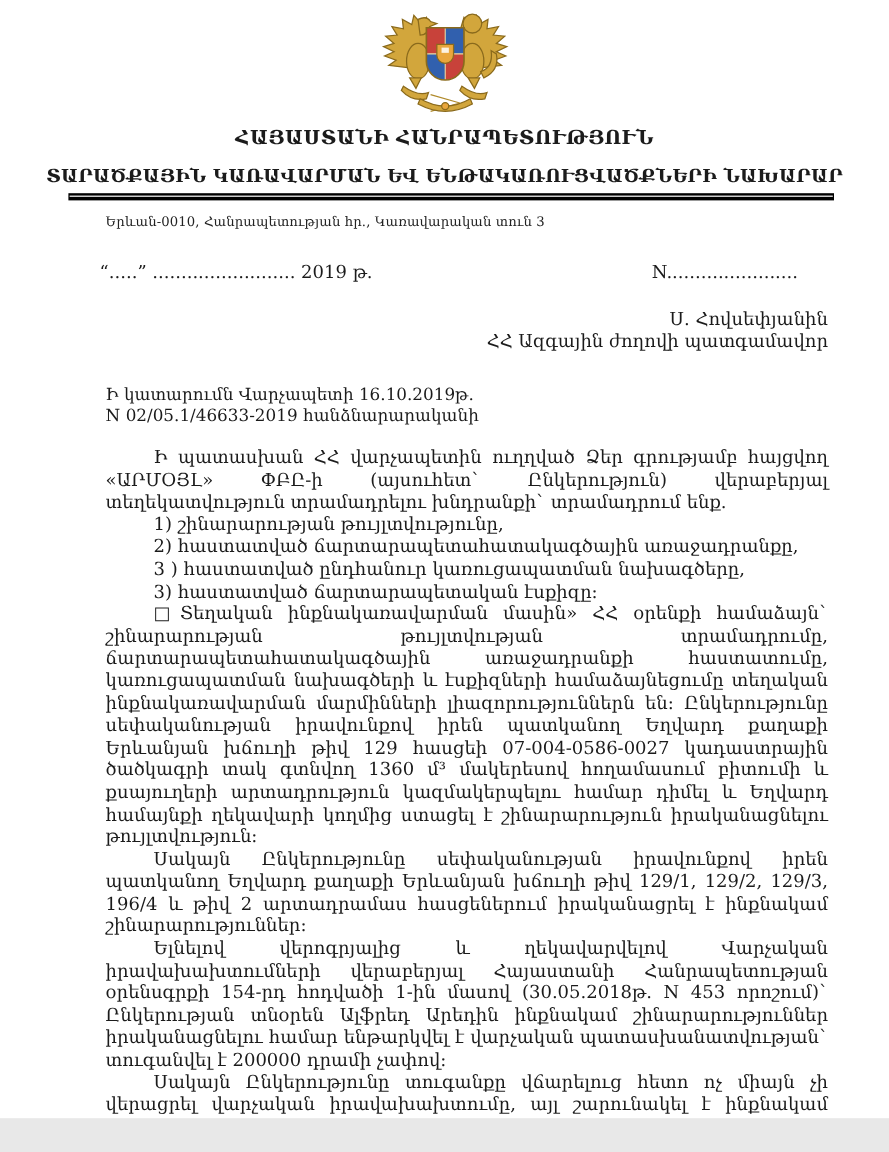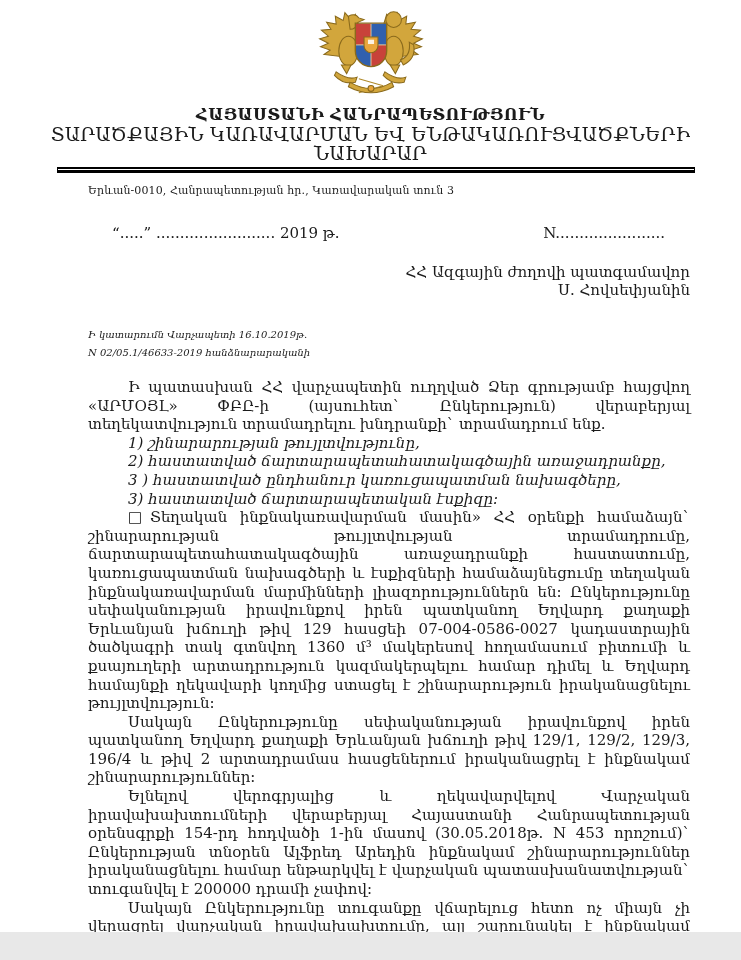--- a/index.html
+++ b/index.html
@@ -11,51 +11,51 @@
     font-family:"DejaVu Serif","DejaVu Sans",serif;
     color:#1b1b1b;
     overflow:hidden;
   }
   .coa-wrap { width:122px; margin:4px auto 0 auto; }
   .country {
     text-align:center; font-weight:bold; font-size:16px;
     letter-spacing:0.4px; margin-top:4px; line-height:18px;
   }
   .ministry {
-    text-align:center; font-weight:normal; font-size:19px;
-    letter-spacing:0.2px; margin-top:1px; line-height:19px;
+    text-align:center; font-weight:bold; font-size:15px;
+    letter-spacing:0.2px; margin-top:14px; line-height:19px;
   }
   .rule {
     margin:4px 46px 0 57px; height:6px; background:#000; position:relative;
   }
   .rule::after {
     content:""; position:absolute; left:1px; right:1px; top:2px; height:1px; background:#fff;
   }
   .address {
     margin:11px 0 0 88px; font-size:11px; font-weight:normal; color:#222;
     letter-spacing:0.1px;
   }
   .date-row {
     display:flex; justify-content:space-between;
-    margin:27px 76px 0 112px; font-size:15px;
+    margin:27px 76px 0 83px; font-size:15px;
   }
   .addressee {
     text-align:right; margin:22px 51px 0 0; font-size:15px; line-height:17.5px;
   }
   .reference {
-    margin:27px 0 0 88px; font-style:italic; font-size:10px; line-height:18px;
+    margin:27px 0 0 88px; font-size:14px; line-height:18px;
   }
   .salutation { margin:19px 0 0 188px; font-size:15.5px; }
   .body {
     margin:16px 51px 0 88px;
     font-size:15px; line-height:18.6px;
     text-align:justify;
   }
   .body p { margin:0; text-indent:40px; }
-  .list-item { text-align:left; text-indent:0; padding-left:40px;font-style:italic; }
+  .list-item { text-align:left; text-indent:0; padding-left:40px; }
 </style>
 </head>
 <body>
 
 <div class="page">
 
   <div class="coa-wrap">
     <svg width="122" height="94" viewBox="0 0 140 108">
       <defs>
         <clipPath id="sh">
@@ -106,22 +106,22 @@
   <div class="ministry">ՏԱՐԱԾՔԱՅԻՆ ԿԱՌԱՎԱՐՄԱՆ ԵՎ ԵՆԹԱԿԱՌՈՒՑՎԱԾՔՆԵՐԻ ՆԱԽԱՐԱՐ</div>
   <div class="rule"></div>
   <div class="address">Երևան-0010, Հանրապետության հր., Կառավարական տուն 3</div>
 
   <div class="date-row">
     <span>“.....” ......................... 2019 թ.</span>
     <span>N.......................</span>
   </div>
 
   <div class="addressee">
+    <div>Ս. Հովսեփյանին</div>
     <div>ՀՀ Ազգային ժողովի պատգամավոր</div>
-    <div>Ս. Հովսեփյանին</div>
   </div>
 
   <div class="reference">
     <div>Ի կատարումն Վարչապետի 16.10.2019թ.</div>
     <div>N 02/05.1/46633-2019 հանձնարարականի</div>
   </div>
 
 
   <div class="body">
     <p>Ի պատասխան ՀՀ վարչապետին ուղղված Ձեր գրությամբ հայցվող «ԱՐՄՕՅԼ» ՓԲԸ-ի (այսուհետ` Ընկերություն) վերաբերյալ տեղեկատվություն տրամադրելու խնդրանքի` տրամադրում ենք.</p>

